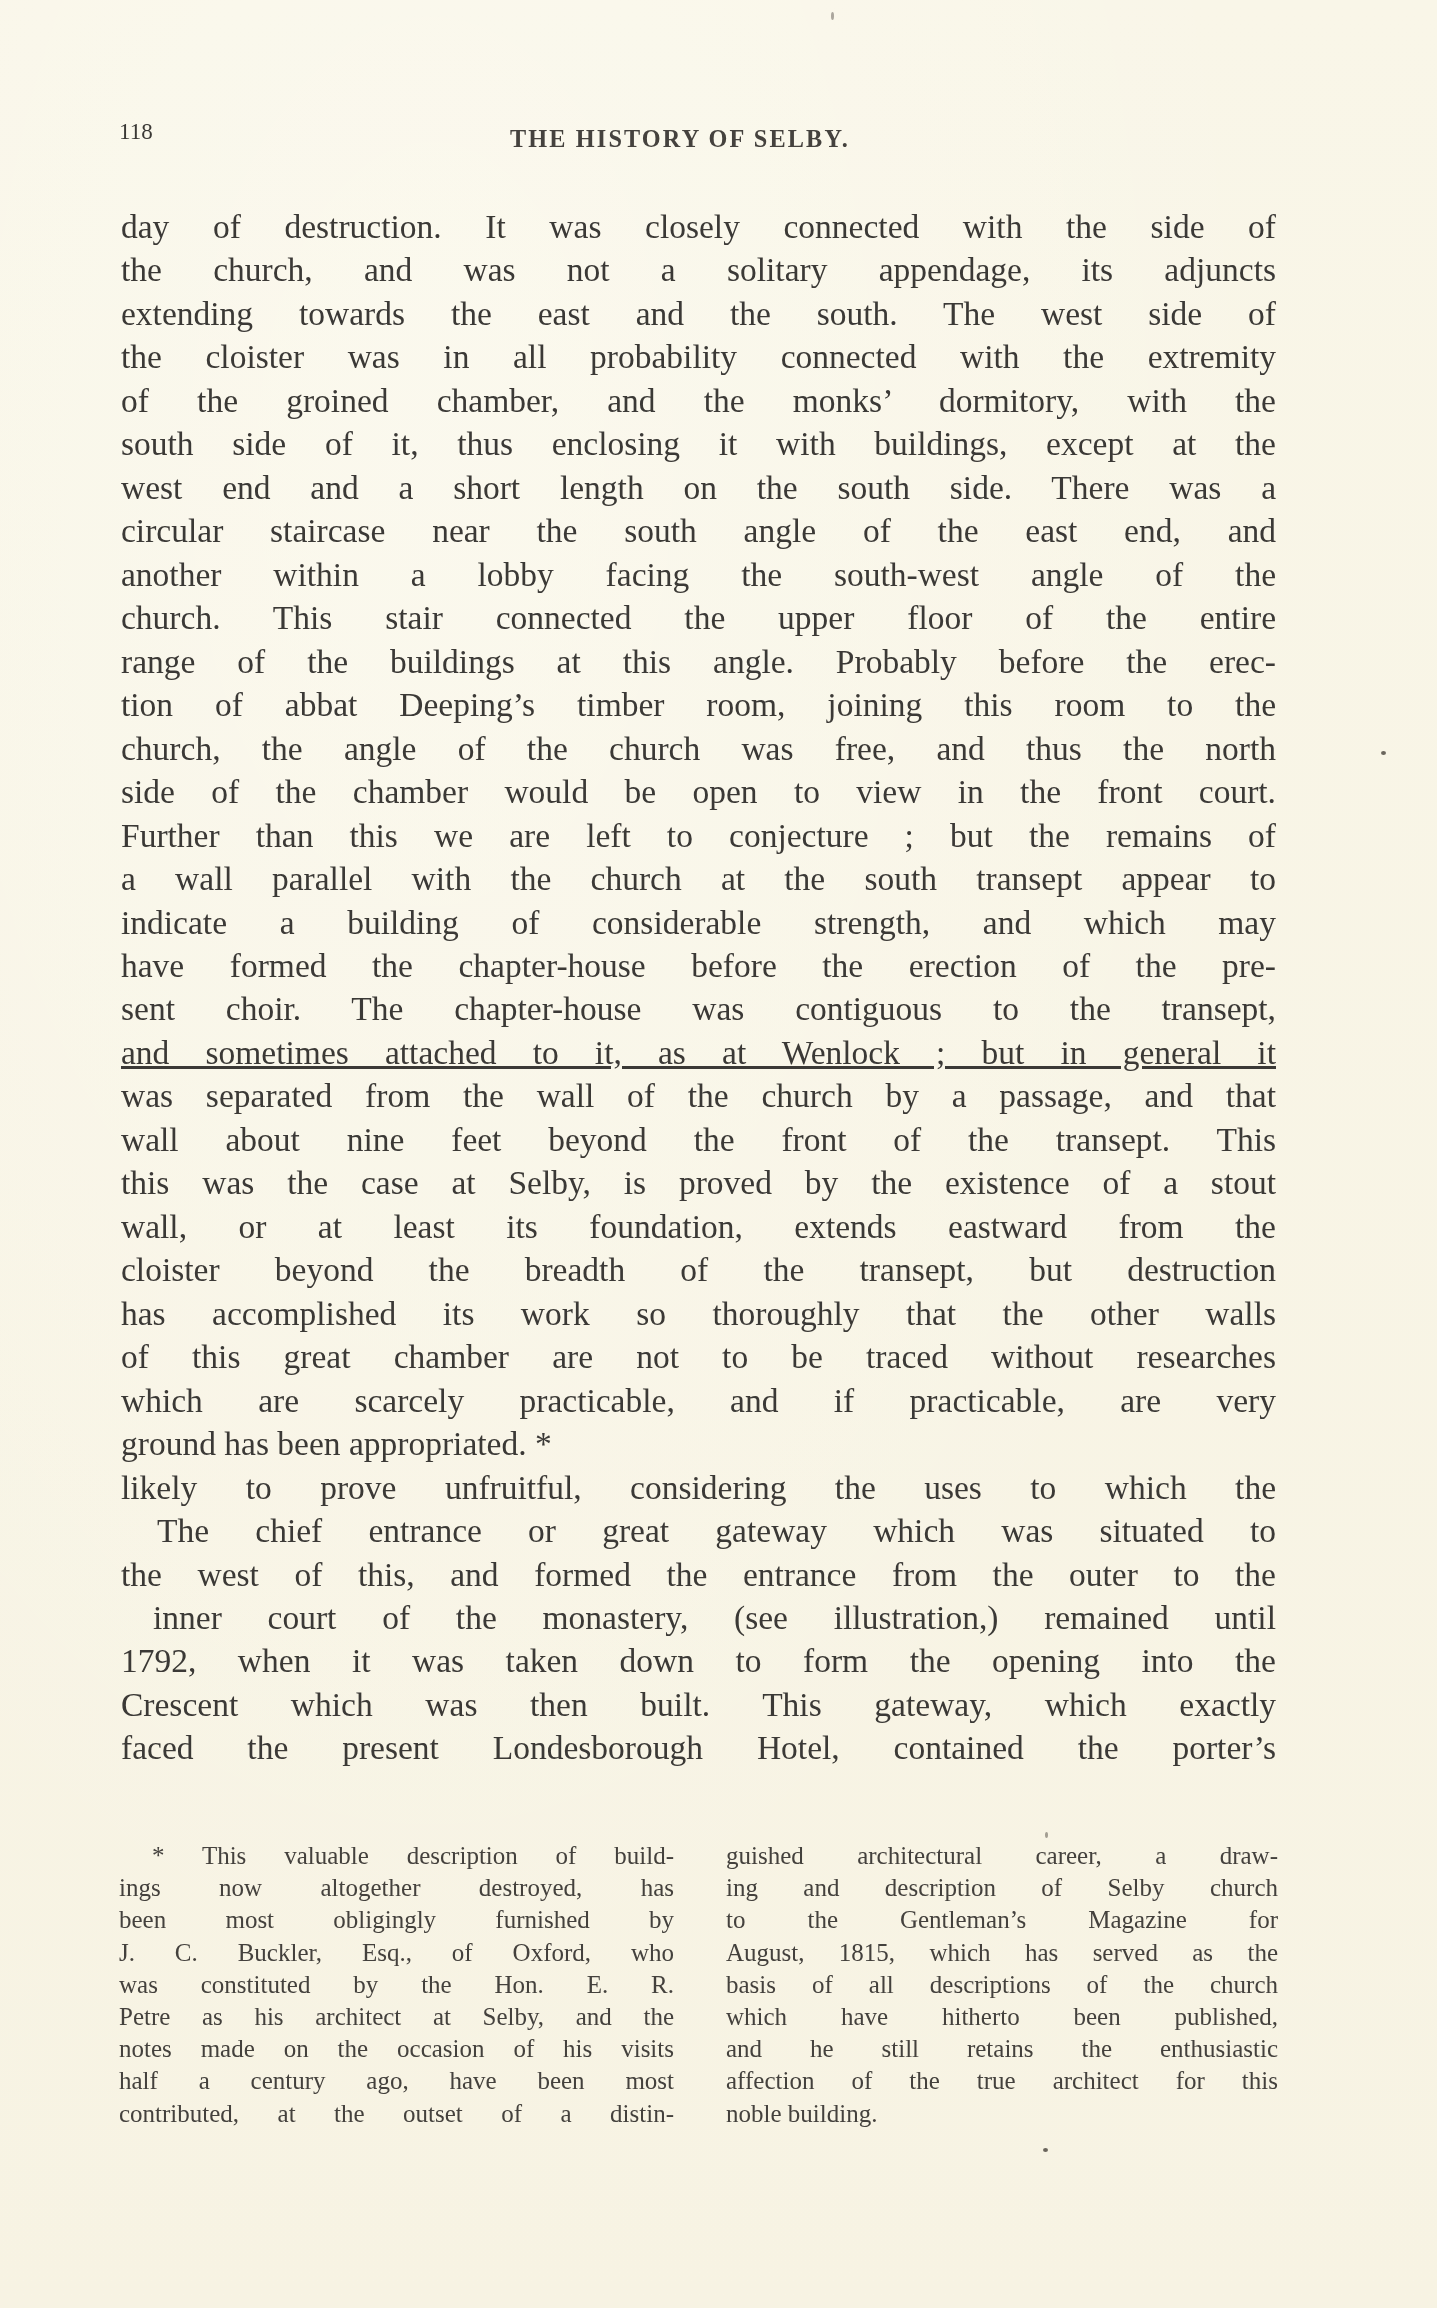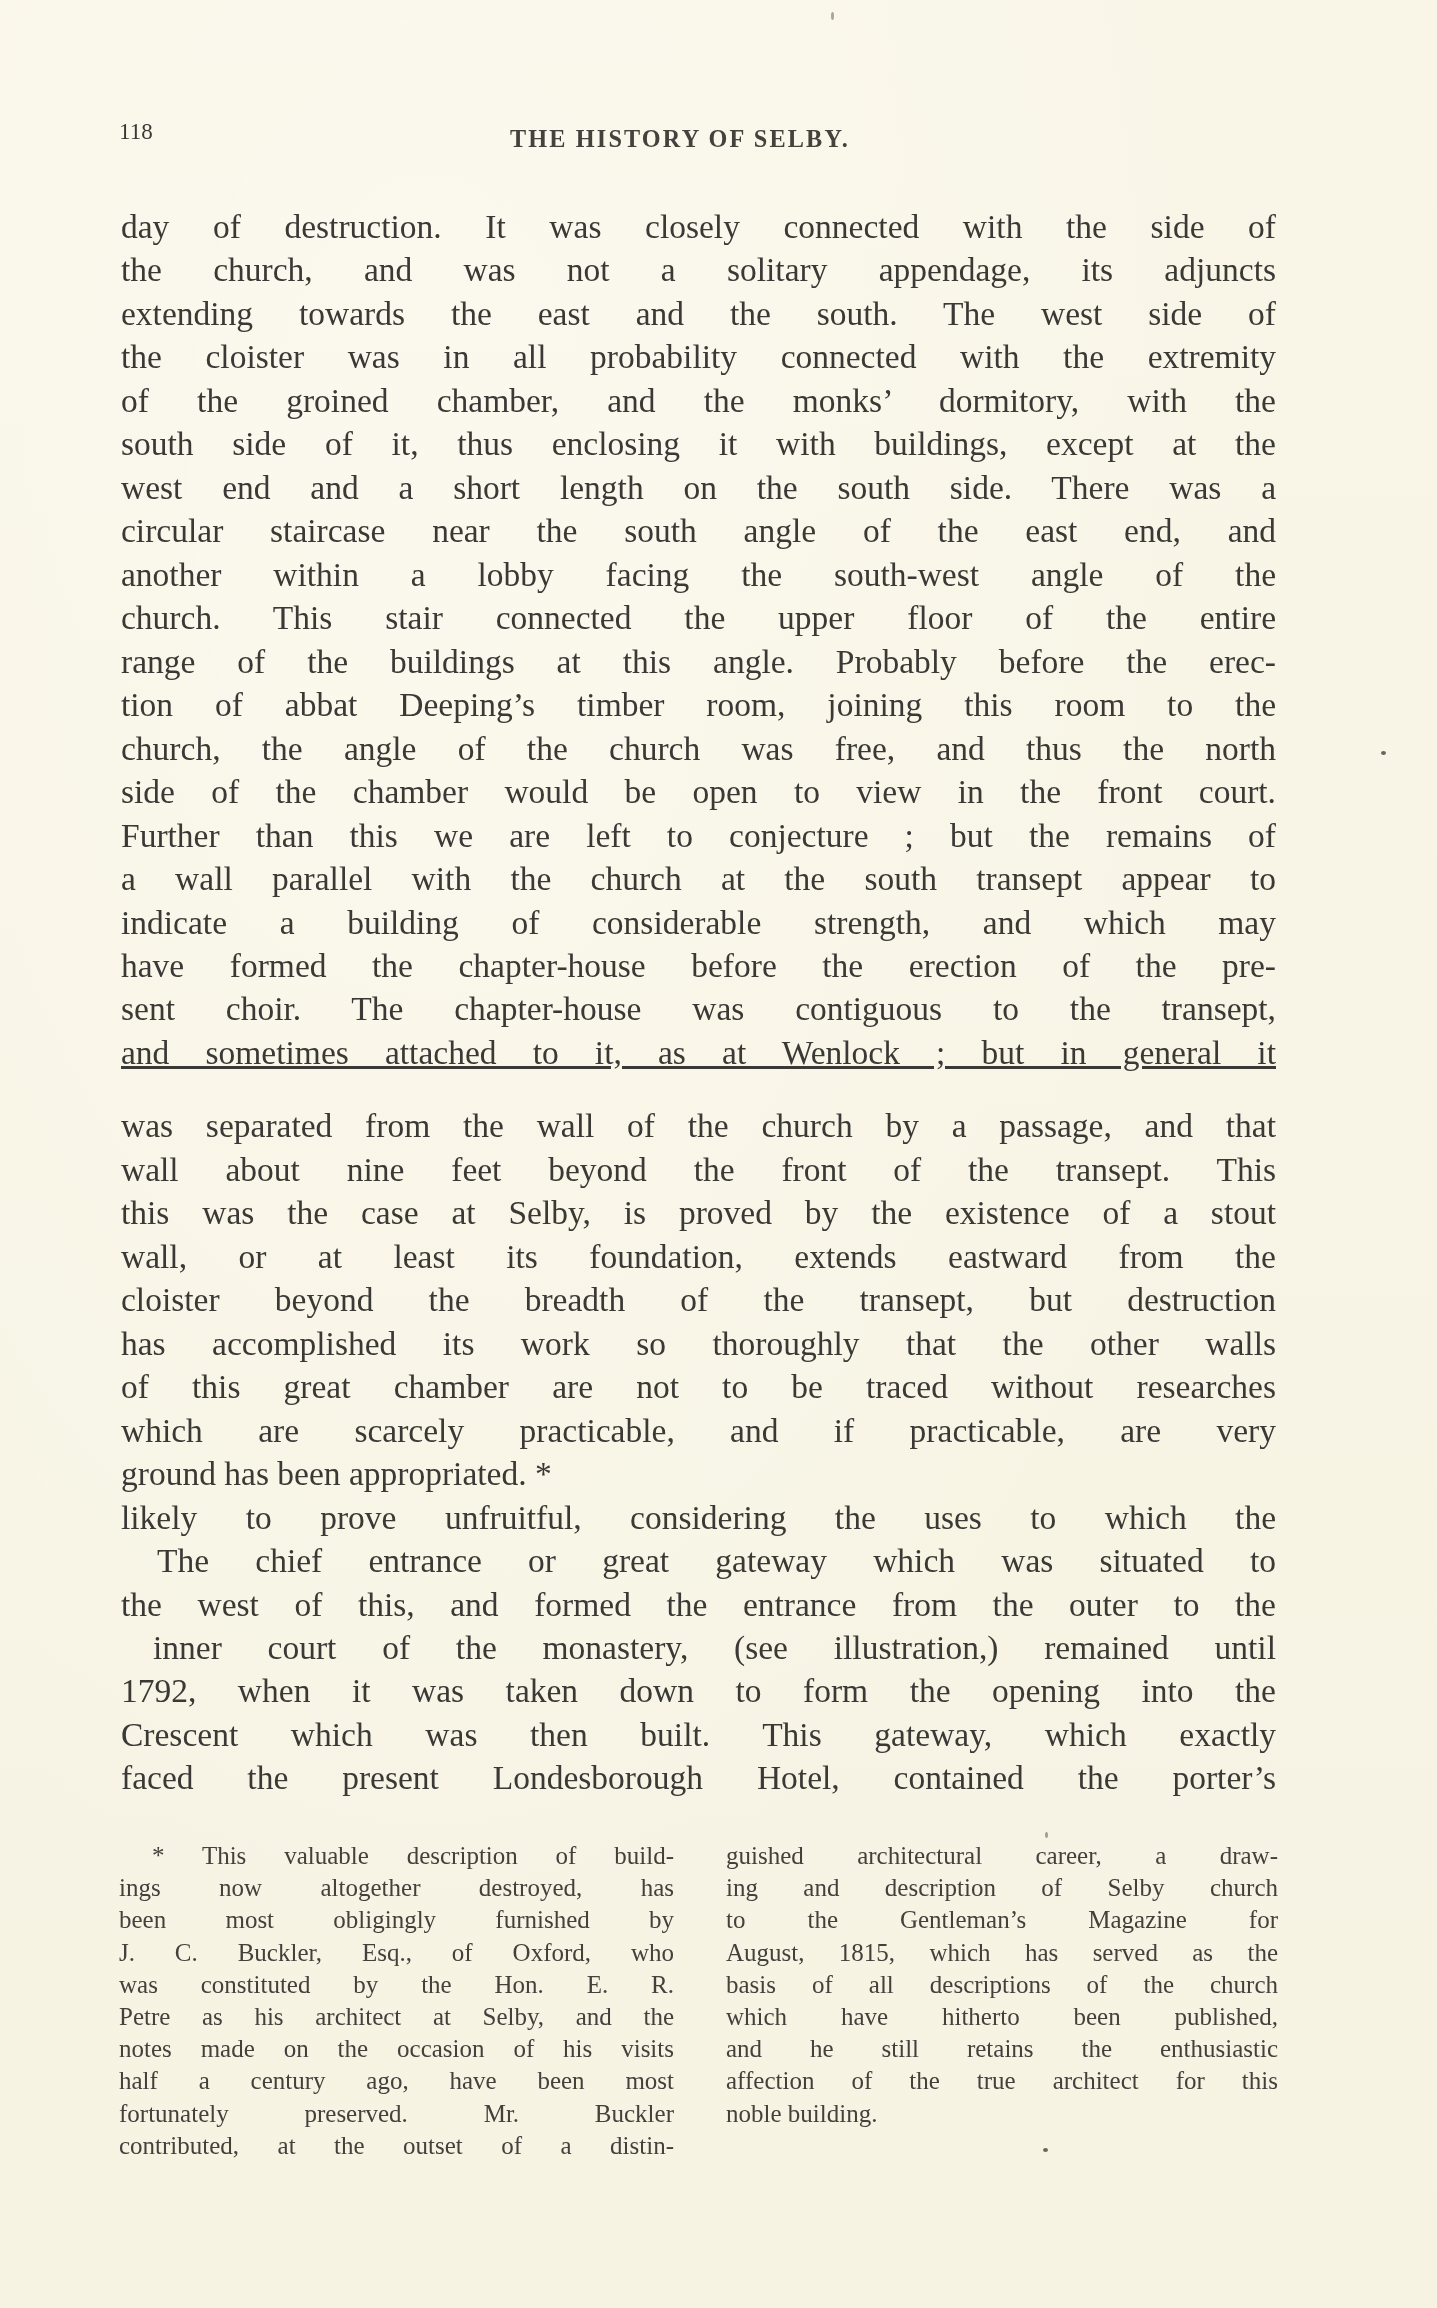--- a/index.html
+++ b/index.html
@@ -124,21 +124,21 @@
     <span class="main-line" style="white-space: normal;">range of the buildings at this angle. Probably before the erec-</span>
     <span class="main-line" style="white-space: normal;">tion of abbat Deeping’s timber room, joining this room to the</span>
     <span class="main-line" style="white-space: normal;">church, the angle of the church was free, and thus the north</span>
     <span class="main-line" style="white-space: normal;">side of the chamber would be open to view in the front court.</span>
     <span class="main-line" style="white-space: normal;">Further than this we are left to conjecture ; but the remains of</span>
     <span class="main-line" style="white-space: normal;">a wall parallel with the church at the south transept appear to</span>
     <span class="main-line" style="white-space: normal;">indicate a building of considerable strength, and which may</span>
     <span class="main-line" style="white-space: normal;">have formed the chapter-house before the erection of the pre-</span>
     <span class="main-line" style="white-space: normal;">sent choir. The chapter-house was contiguous to the transept,</span>
     <span class="main-line" style="white-space: normal; text-decoration: underline;">and sometimes attached to it, as at Wenlock ; but in general it</span>
-    <span class="main-line" style="white-space: normal; margin-top: 30px;">was separated from the wall of the church by a passage, and that</span>
+    <span class="main-line" style="white-space: normal;">was separated from the wall of the church by a passage, and that</span>
     <span class="main-line" style="white-space: normal;">wall about nine feet beyond the front of the transept. This</span>
     <span class="main-line" style="white-space: normal;">this was the case at Selby, is proved by the existence of a stout</span>
     <span class="main-line" style="white-space: normal;">wall, or at least its foundation, extends eastward from the</span>
     <span class="main-line" style="white-space: normal;">cloister beyond the breadth of the transept, but destruction</span>
     <span class="main-line" style="white-space: normal;">has accomplished its work so thoroughly that the other walls</span>
     <span class="main-line" style="white-space: normal;">of this great chamber are not to be traced without researches</span>
     <span class="main-line" style="white-space: normal;">which are scarcely practicable, and if practicable, are very</span>
     <span class="main-line short" style="white-space: normal;">ground has been appropriated. *</span>
     <span class="main-line" style="white-space: normal;">likely to prove unfruitful, considering the uses to which the</span>
     <span class="main-line indent" style="white-space: normal;">The chief entrance or great gateway which was situated to</span>
@@ -152,21 +152,20 @@
   <div class="footnotes">
     <div class="fn-col left">
       <span class="fn-line indent" style="white-space: normal;">* This valuable description of build-</span>
       <span class="fn-line" style="white-space: normal;">ings now altogether destroyed, has</span>
       <span class="fn-line" style="white-space: normal;">been most obligingly furnished by</span>
       <span class="fn-line" style="white-space: normal;">J. C. Buckler, Esq., of Oxford, who</span>
       <span class="fn-line" style="white-space: normal;">was constituted by the Hon. E. R.</span>
       <span class="fn-line" style="white-space: normal;">Petre as his architect at Selby, and the</span>
       <span class="fn-line" style="white-space: normal;">notes made on the occasion of his visits</span>
       <span class="fn-line" style="white-space: normal;">half a century ago, have been most</span>
-      <span class="fn-line" style="white-space: normal;">fortunately preserved. Mr. Buckler</span>
       <span class="fn-line" style="white-space: normal;">contributed, at the outset of a distin-</span>
     </div>
     <div class="fn-col right">
       <span class="fn-line" style="white-space: normal;">guished architectural career, a draw-</span>
       <span class="fn-line" style="white-space: normal;">ing and description of Selby church</span>
       <span class="fn-line" style="white-space: normal;">to the Gentleman’s Magazine for</span>
       <span class="fn-line" style="white-space: normal;">August, 1815, which has served as the</span>
       <span class="fn-line" style="white-space: normal;">basis of all descriptions of the church</span>
       <span class="fn-line" style="white-space: normal;">which have hitherto been published,</span>
       <span class="fn-line" style="white-space: normal;">and he still retains the enthusiastic</span>

